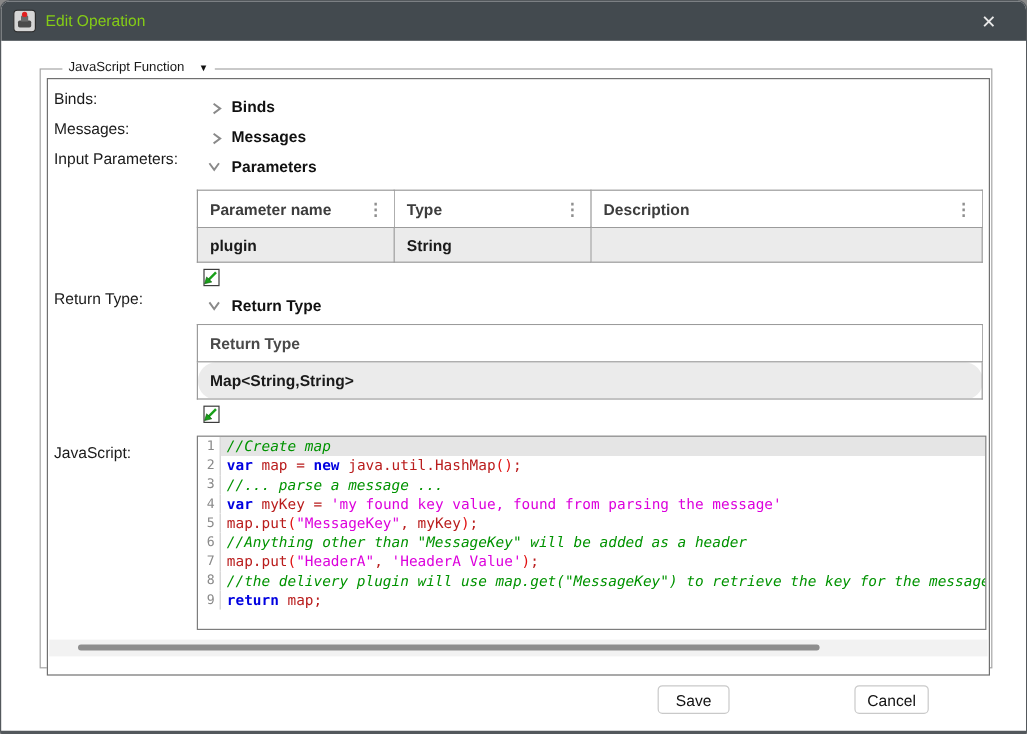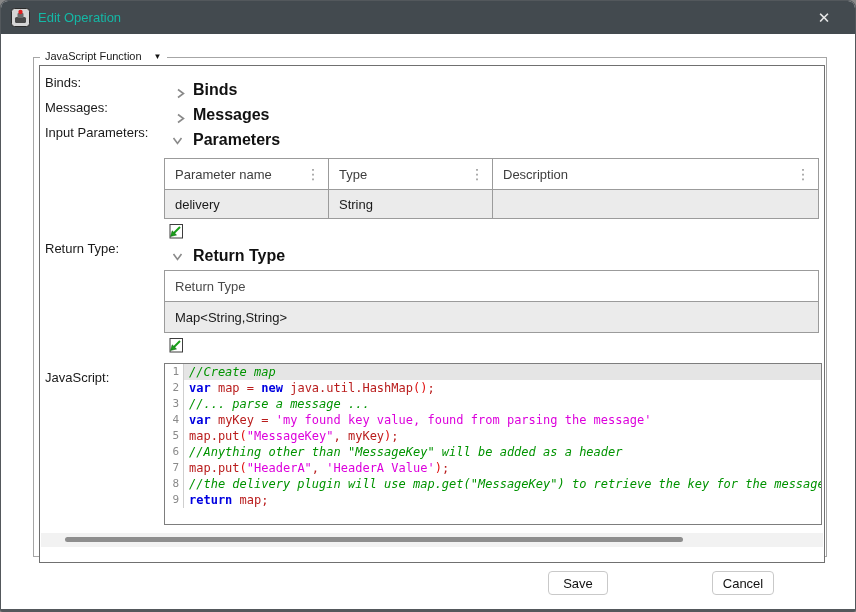--- a/index.html
+++ b/index.html
@@ -8,55 +8,55 @@
     position:relative;width:856px;height:612px;background:#fff;
     font-family:"Liberation Sans",sans-serif;color:#1a1a1a;
     border:1px solid #53585c;border-bottom-width:3px;
     border-radius:8px 8px 3px 3px;overflow:hidden;
   }
   
   .titlebar{
     position:absolute;left:0;top:0;width:100%;height:33px;background:#434a4f;
     display:flex;align-items:center;padding:0 10px;
   }
-  .titlebar .title{color:#14b8a6;font-size:13px;margin-left:8px;}
+  .titlebar .title{color:#84cc16;font-size:13px;margin-left:8px;}
   .app-icon{width:19px;height:19px;display:inline-block;}
   .close-btn{
     position:absolute;right:14px;top:0;height:33px;width:34px;display:flex;
     align-items:center;justify-content:center;color:#eaeaea;font-size:15px;cursor:pointer;
   }
   
   .groupbox{
     position:absolute;left:32px;top:56px;width:794px;height:500px;
     border:1px solid #a6a6a6;
   }
   .legend{
-    position:absolute;left:6px;top:-8px;background:#fff;padding:0 5px;
+    position:absolute;left:18px;top:-8px;background:#fff;padding:0 5px;
     font-size:11px;color:#1a1a1a;display:flex;align-items:center;gap:12px;cursor:pointer;
   }
   .legend .caret{font-size:8px;color:#111;}
   .panel{
     position:absolute;left:5px;top:7px;width:786px;height:498px;
     border:1px solid #707070;background:#fff;
   }
   
   .flabel{position:absolute;left:5px;font-size:13px;color:#1a1a1a;white-space:nowrap;}
   
   .section-hdr{position:absolute;display:flex;align-items:center;gap:7px;cursor:pointer;}
-  .section-hdr .sec-label{font-size:16px;font-weight:bold;color:#111;}
+  .section-hdr .sec-label{font-size:13px;font-weight:bold;color:#111;}
   .chev{width:11px;height:11px;display:inline-block;}
   .chev.down{transform:rotate(90deg);}
   
   .grid{position:absolute;left:124px;width:654px;border:1px solid #9b9b9b;border-collapse:collapse;table-layout:fixed;background:#fff;font-size:13px;}
-  .grid th,.grid td{border:1px solid #9b9b9b;padding:0 10px;text-align:left;font-weight:normal;overflow:hidden;white-space:nowrap;}
+  .grid th,.grid td{border:1px solid #9b9b9b;padding:0 10px;text-align:left;font-weight:bold;overflow:hidden;white-space:nowrap;}
   .grid th{height:31px;color:#3d3d3d;position:relative;background:#fff;}
   .grid td{height:29px;background:#ebebeb;color:#1a1a1a;}
   .kebab{position:absolute;right:8px;top:50%;transform:translateY(-50%);color:#8f8f8f;font-size:14px;line-height:1;cursor:pointer;}
   .rt-grid th{color:#4a4a4a;}
-  .rt-grid td{height:31px;}
+  .rt-grid td{height:31px;border-radius:15px;}
   
   .add-icon{position:absolute;width:17px;height:17px;cursor:pointer;}
   
   .editor{
     position:absolute;left:124px;top:297px;width:658px;height:162px;
     border:1px solid #7d7d7d;background:#fff;overflow:hidden;
     font-family:"DejaVu Sans Mono",monospace;font-size:12px;cursor:text;
   }
   .code-line{display:flex;height:16px;line-height:16px;}
   .code-line .ln{
@@ -152,21 +152,21 @@
           <th>
             <span>Type</span>
             <span class="kebab">⋮</span>
           </th>
           <th>
             <span>Description</span>
             <span class="kebab">⋮</span>
           </th>
         </tr>
         <tr>
-          <td>delivery</td>
+          <td>plugin</td>
           <td>String</td>
           <td></td>
         </tr>
       </tbody>
         </table>
 
       <span class="add-icon" style="left:127px;top:157px">
         <svg width="17" height="17" viewBox="0 0 17 17">
           <rect x="3" y="1.5" width="12.5" height="13.5" fill="#fff" stroke="#3c3c3c"></rect>
           <line x1="13" y1="4" x2="7" y2="10" stroke="#18a018" stroke-width="2"></line>

